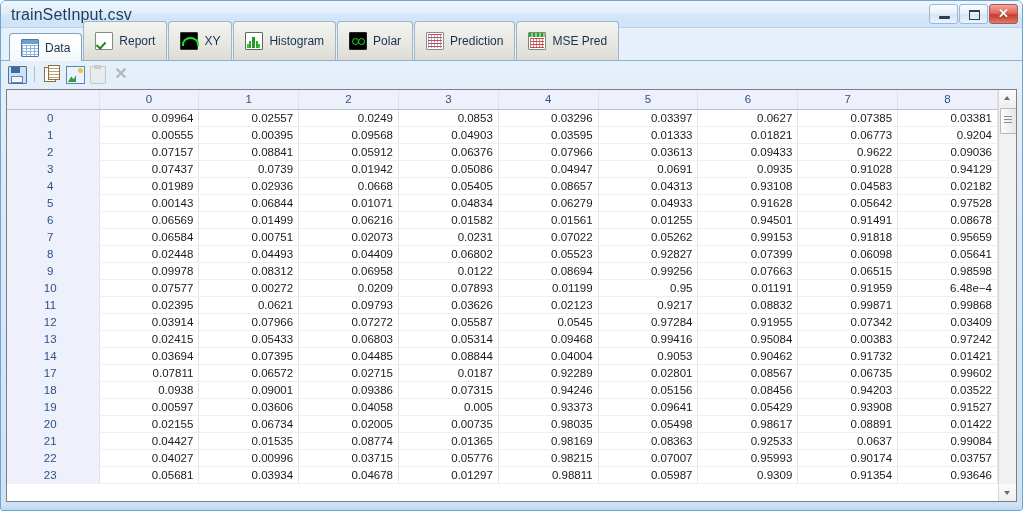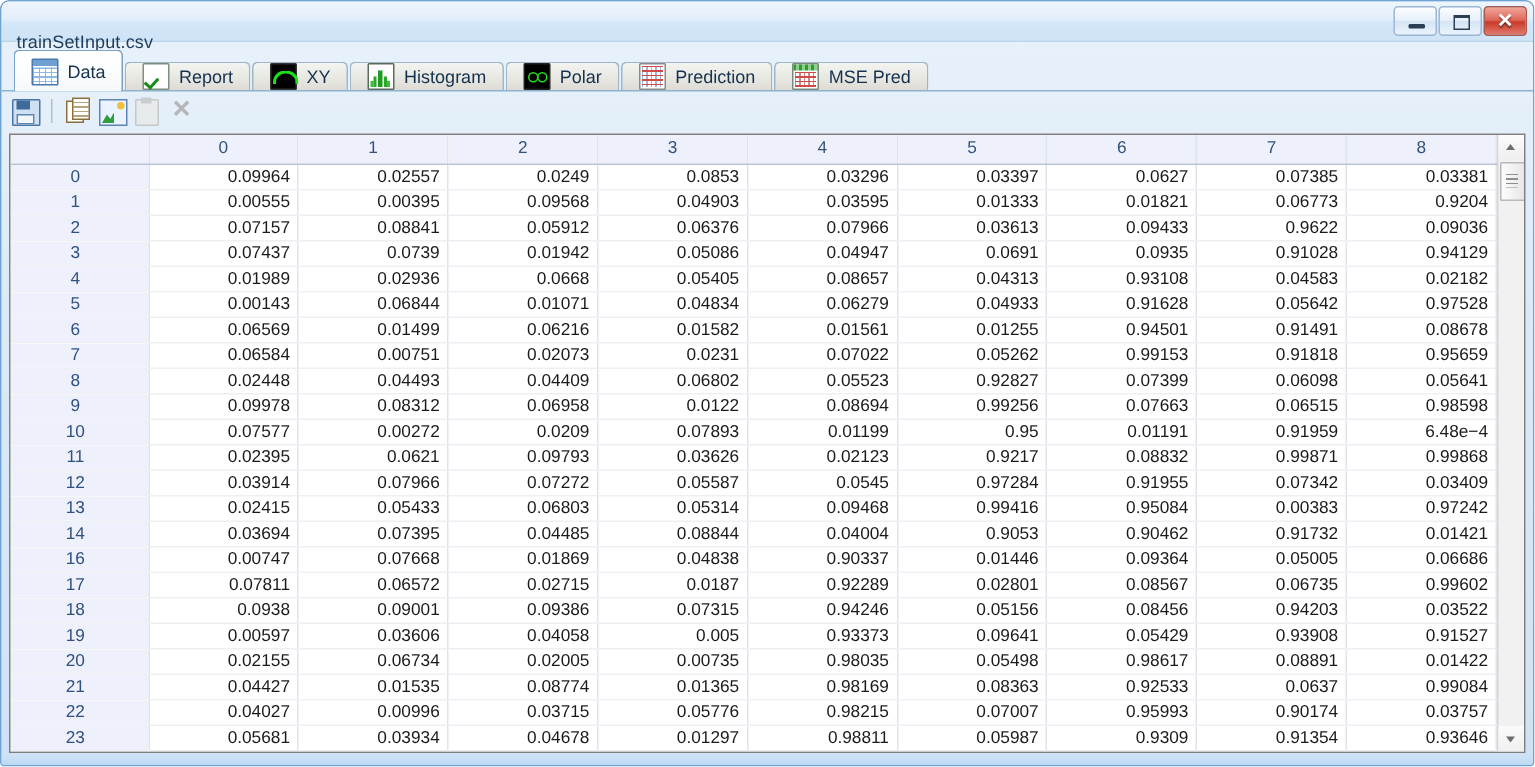--- a/index.html
+++ b/index.html
@@ -15,21 +15,21 @@
     border-radius:6px 6px 3px 3px;
     overflow:hidden;
   }
   
   .titlebar{
     position:relative;height:26px;
     background:linear-gradient(180deg,#eef6fd 0%,#e2eefa 45%,#d4e6f8 55%,#cfe3f7 100%);
     border-bottom:1px solid #b9d3ea;
   }
   .title-text{
-    position:absolute;left:10px;top:20px;font-size:12px;color:#1d3d5c;
+    position:absolute;left:10px;top:5px;font-size:16px;color:#1d3d5c;
     letter-spacing:.1px;white-space:nowrap;
   }
   .win-btns{position:absolute;right:4px;top:3px;display:flex;gap:1px;}
   .win-btn{
     width:29px;height:20px;box-sizing:border-box;
     border:1px solid #9cb8d4;border-radius:3px;
     background:linear-gradient(180deg,#fbfdff 0%,#e6eff9 48%,#d5e5f5 52%,#eaf3fc 100%);
     position:relative;cursor:default;
   }
   .win-btn.close{
@@ -40,21 +40,21 @@
   .glyph-max{position:absolute;left:9px;top:5px;width:11px;height:10px;box-sizing:border-box;border:1px solid #2a3f55;border-top-width:2px;}
   .glyph-x{position:absolute;left:0;top:0;width:100%;height:100%;color:#fff;font-size:13px;font-weight:bold;line-height:18px;text-align:center;text-shadow:0 1px 1px rgba(0,0,0,.45);}
   
   .tabstrip{
     position:relative;height:28px;margin-top:4px;padding-left:8px;
     display:flex;align-items:flex-end;
     border-bottom:1px solid #8fb2ce;
     text-align:right;
   }
   .tab{
-    height:19px;box-sizing:border-box;
+    height:39px;box-sizing:border-box;
     display:flex;align-items:center;gap:6px;
     padding:0 11px;margin-right:1px;
     font-size:12px;color:#15314d;
     background:linear-gradient(180deg,#f3f3f0 0%,#e9e9e4 50%,#dedbd4 100%);
     border:1px solid #9fb6c9;border-bottom:none;
     border-radius:4px 4px 0 0;
     white-space:nowrap;cursor:default;
   }
   .tab.active{
     height:28px;
@@ -441,32 +441,20 @@
               <td class="cell">0.07395</td>
               <td class="cell">0.04485</td>
               <td class="cell">0.08844</td>
               <td class="cell">0.04004</td>
               <td class="cell">0.9053</td>
               <td class="cell">0.90462</td>
               <td class="cell">0.91732</td>
               <td class="cell">0.01421</td>
             </tr>
             <tr>
-              <td class="rowhdr">16</td>
-              <td class="cell">0.00747</td>
-              <td class="cell">0.07668</td>
-              <td class="cell">0.01869</td>
-              <td class="cell">0.04838</td>
-              <td class="cell">0.90337</td>
-              <td class="cell">0.01446</td>
-              <td class="cell">0.09364</td>
-              <td class="cell">0.05005</td>
-              <td class="cell">0.06686</td>
-            </tr>
-            <tr>
               <td class="rowhdr">17</td>
               <td class="cell">0.07811</td>
               <td class="cell">0.06572</td>
               <td class="cell">0.02715</td>
               <td class="cell">0.0187</td>
               <td class="cell">0.92289</td>
               <td class="cell">0.02801</td>
               <td class="cell">0.08567</td>
               <td class="cell">0.06735</td>
               <td class="cell">0.99602</td>

